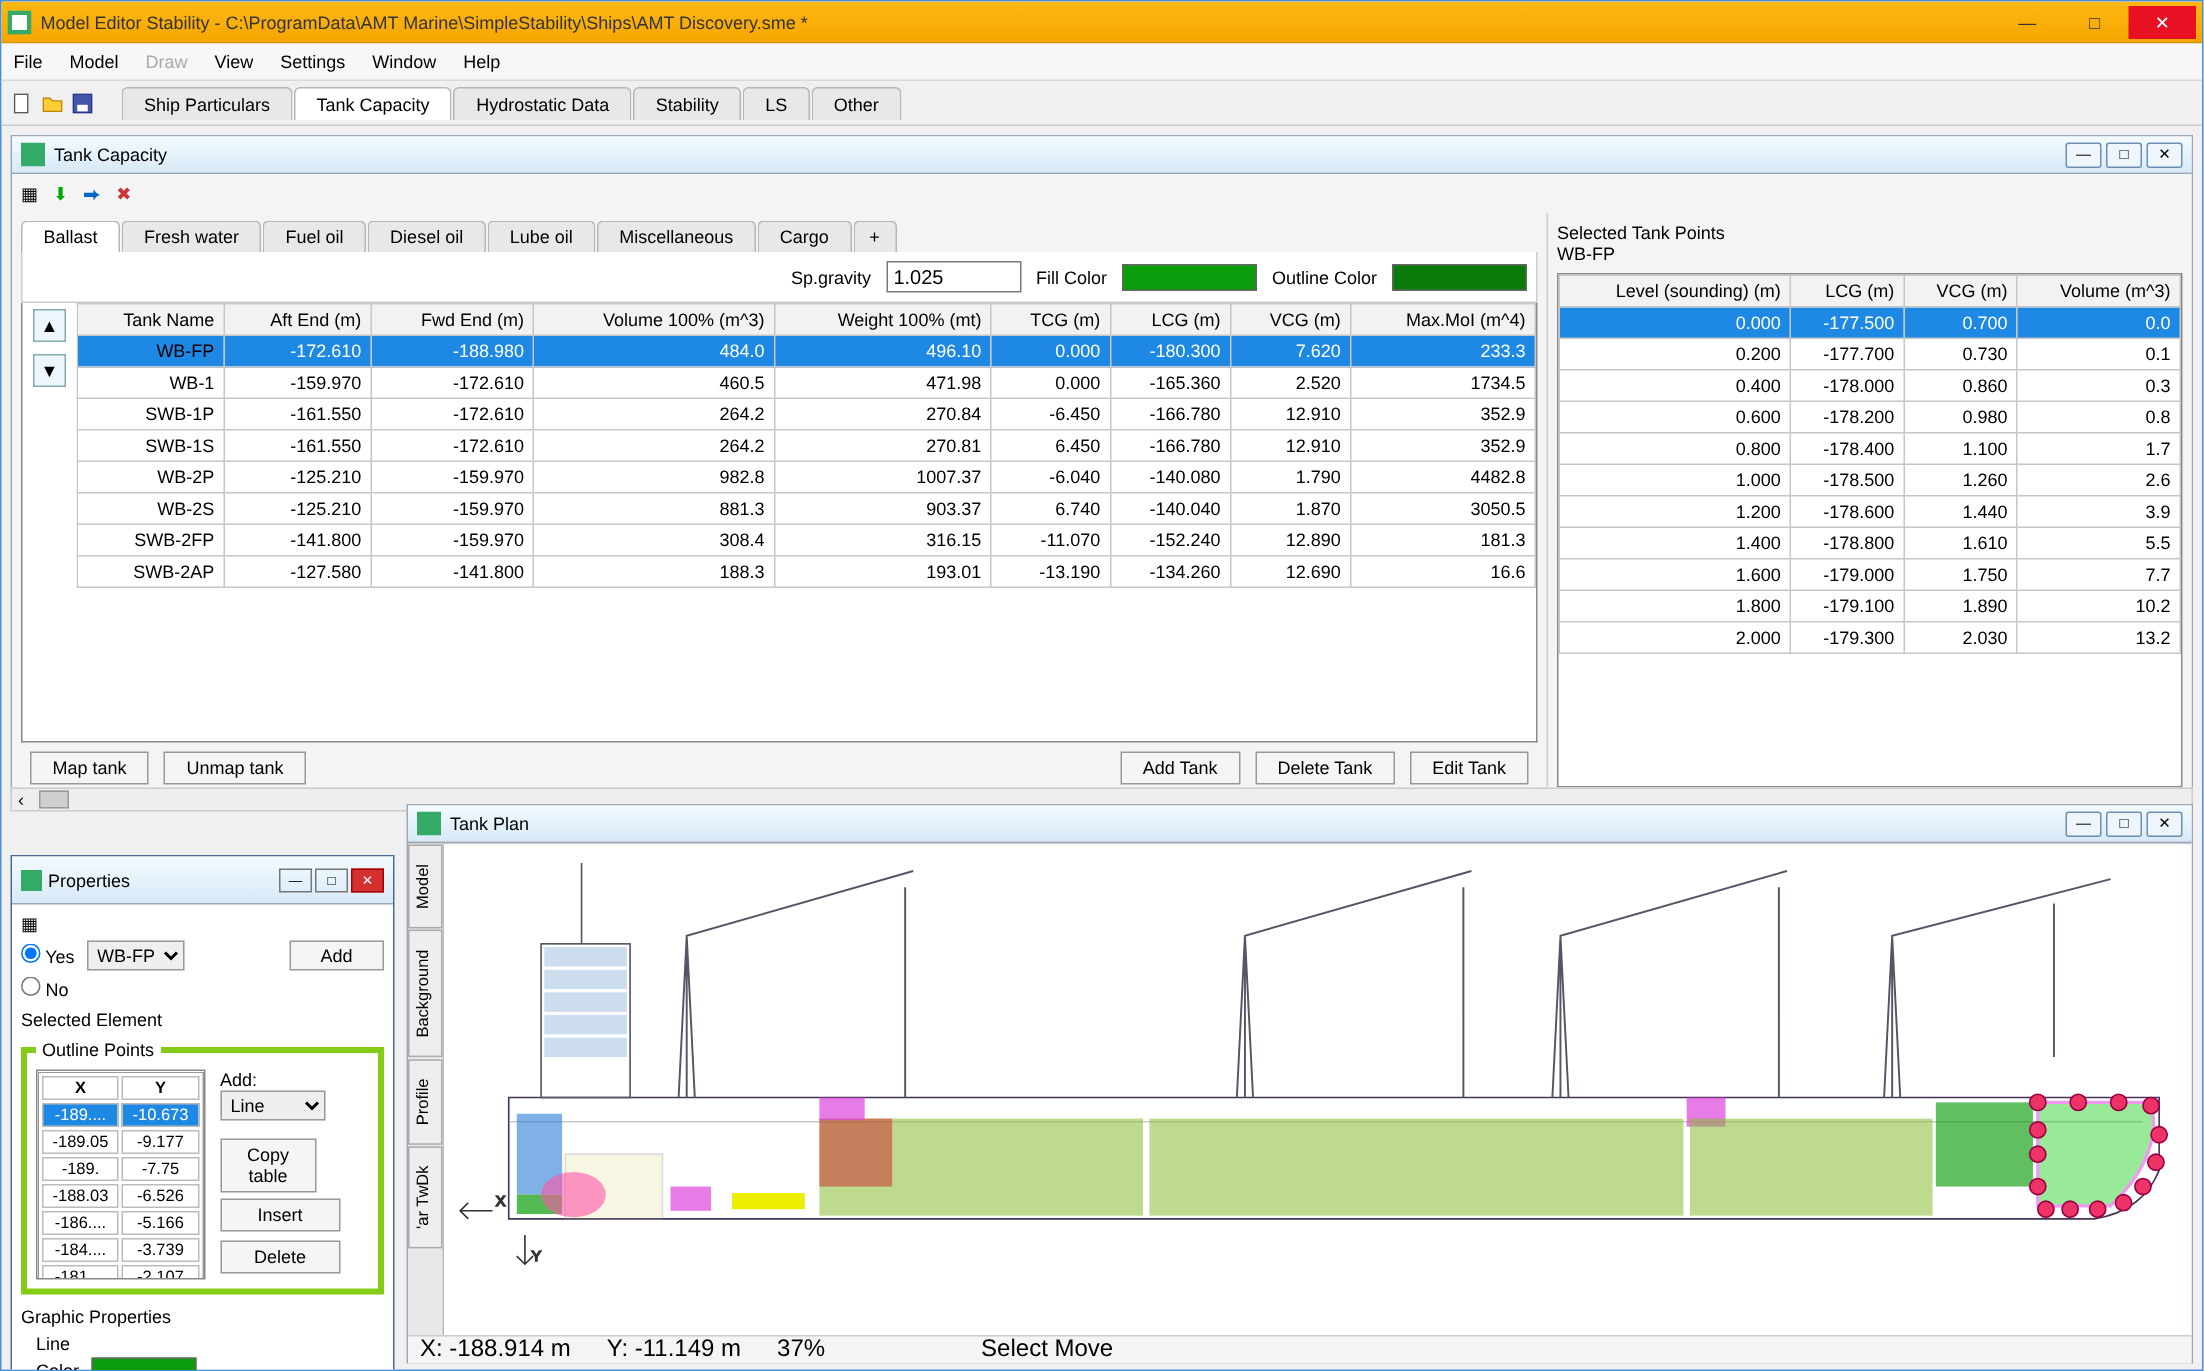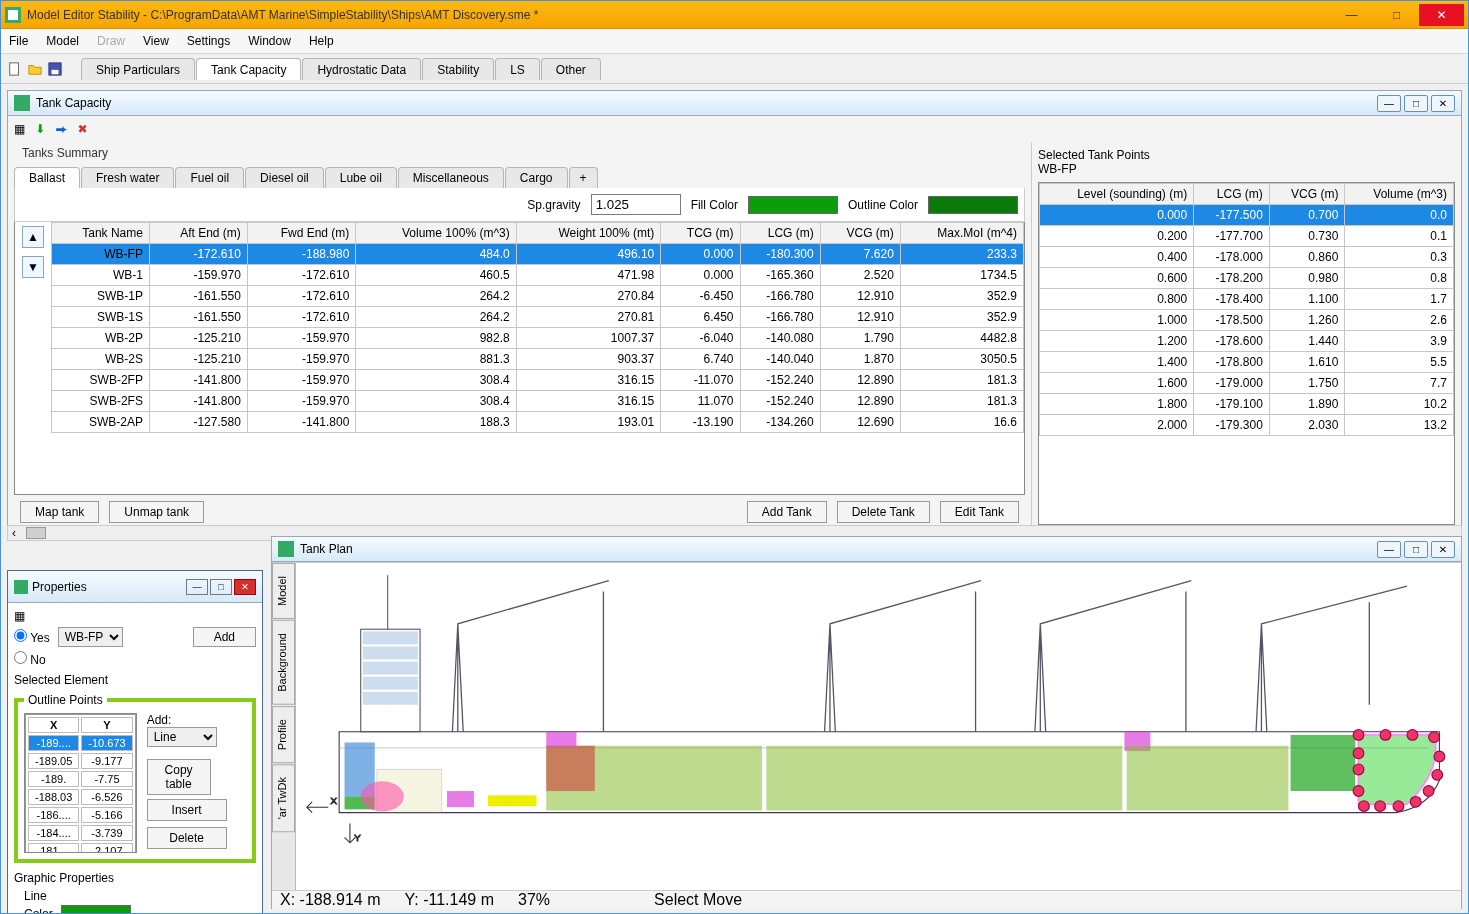--- a/index.html
+++ b/index.html
@@ -141,21 +141,20 @@
     </div>
     <div class="tankcap-body">
       <div class="mini-toolbar">
         <span>▦</span>
         <span style="color:#0a0">⬇</span>
         <span style="color:#06c">⮕</span>
         <span style="color:#c33">✖</span>
       </div>
       <div class="splitcols">
         <div class="leftcol">
-          <span class="section-label">Tanks Summary</span>
           <div class="tanktabs">
             <div class="tanktab active">Ballast</div>
             <div class="tanktab">Fresh water</div>
             <div class="tanktab">Fuel oil</div>
             <div class="tanktab">Diesel oil</div>
             <div class="tanktab">Lube oil</div>
             <div class="tanktab">Miscellaneous</div>
             <div class="tanktab">Cargo</div>
             <div class="tanktab plus">+</div>
           </div>
@@ -253,31 +252,20 @@
                       <td>1.870</td>
                       <td>3050.5</td>
                     </tr>
                     <tr>
                       <td class="name">SWB-2FP</td>
                       <td>-141.800</td>
                       <td>-159.970</td>
                       <td>308.4</td>
                       <td>316.15</td>
                       <td>-11.070</td>
-                      <td>-152.240</td>
-                      <td>12.890</td>
-                      <td>181.3</td>
-                    </tr>
-                    <tr>
-                      <td class="name">SWB-2FS</td>
-                      <td>-141.800</td>
-                      <td>-159.970</td>
-                      <td>308.4</td>
-                      <td>316.15</td>
-                      <td>11.070</td>
                       <td>-152.240</td>
                       <td>12.890</td>
                       <td>181.3</td>
                     </tr>
                     <tr>
                       <td class="name">SWB-2AP</td>
                       <td>-127.580</td>
                       <td>-141.800</td>
                       <td>188.3</td>
                       <td>193.01</td>

